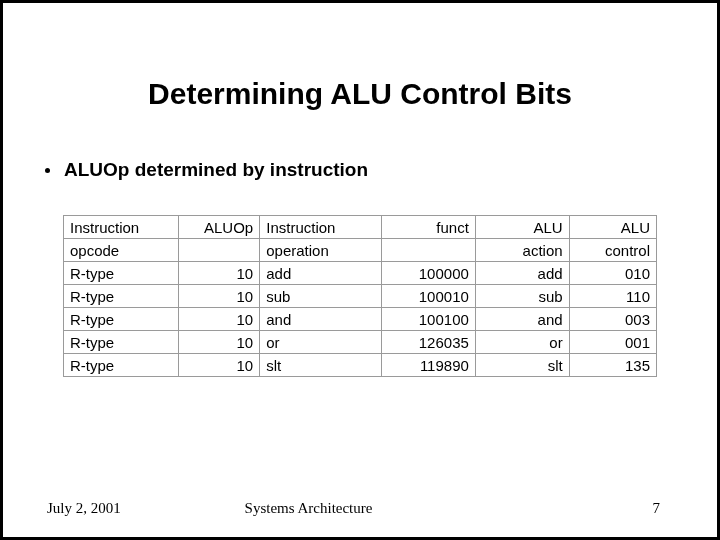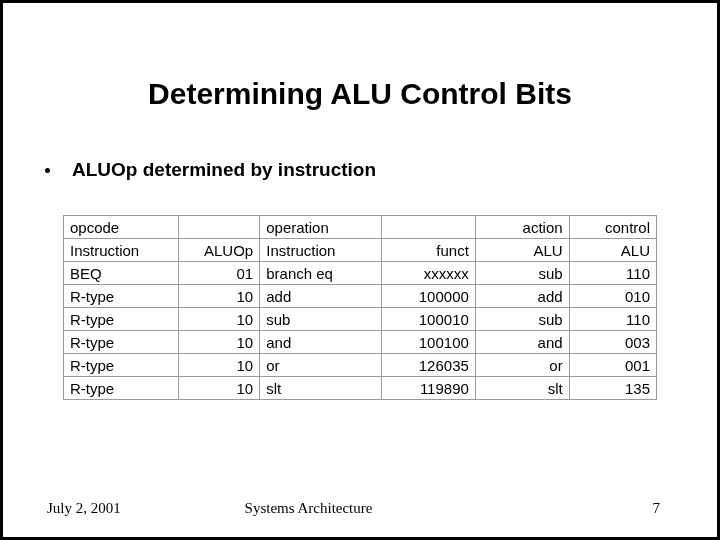--- a/index.html
+++ b/index.html
@@ -27,21 +27,20 @@
     color: #000;
   }
   .bullet-row {
     display: flex;
     align-items: center;
     margin-top: 48px;
     margin-left: 42px;
     font-size: 19px;
     font-weight: bold;
     color: #000;
-    gap: 8px;
   }
   .bullet-dot {
     width: 5px;
     height: 5px;
     background: #000;
     border-radius: 50%;
     margin-right: 14px;
   }
   .table-wrap {
     margin: 34px 60px 0 60px;
@@ -99,45 +98,37 @@
 
   <div class="bullet-row">
     <span class="bullet-dot"></span>
     <span>ALUOp determined by instruction</span>
   </div>
 
   <div class="table-wrap">
     <table>
       <tbody>
           <tr>
+        <td class="col-instr">Instruction</td>
+        <td class="col-aluop">ALUOp</td>
+        <td class="col-op">Instruction</td>
+        <td class="col-funct">funct</td>
+        <td class="col-action right">ALU</td>
+        <td class="col-ctrl right">ALU</td>
+      </tr>
+      <tr>
         <td class="col-instr">opcode</td>
         <td class="col-aluop"></td>
         <td class="col-op">operation</td>
         <td class="col-funct"></td>
         <td class="col-action right">action</td>
         <td class="col-ctrl right">control</td>
       </tr>
-      <tr>
-        <td class="col-instr">Instruction</td>
-        <td class="col-aluop">ALUOp</td>
-        <td class="col-op">Instruction</td>
-        <td class="col-funct">funct</td>
-        <td class="col-action right">ALU</td>
-        <td class="col-ctrl right">ALU</td>
-      </tr>
       </tbody>
         <tbody id="rows">
-          <tr>
-            <td class="col-instr">BEQ</td>
-            <td class="col-aluop right">01</td>
-            <td class="col-op">branch eq</td>
-            <td class="col-funct right">xxxxxx</td>
-            <td class="col-action right">sub</td>
-            <td class="col-ctrl right">110</td>
-          </tr>
           <tr>
             <td class="col-instr">R-type</td>
             <td class="col-aluop right">10</td>
             <td class="col-op">add</td>
             <td class="col-funct right">100000</td>
             <td class="col-action right">add</td>
             <td class="col-ctrl right">010</td>
           </tr>
           <tr>
             <td class="col-instr">R-type</td>

